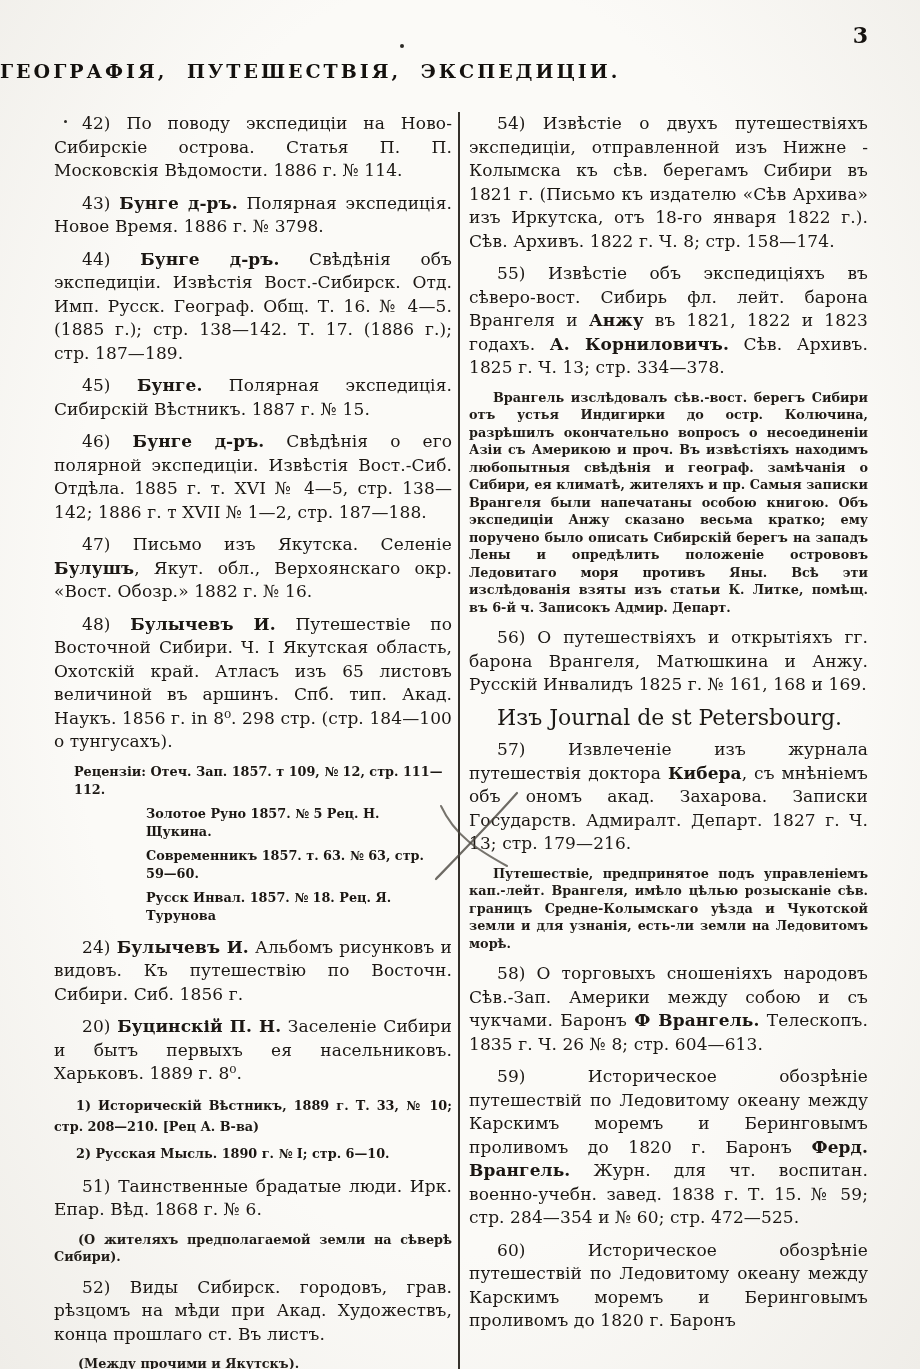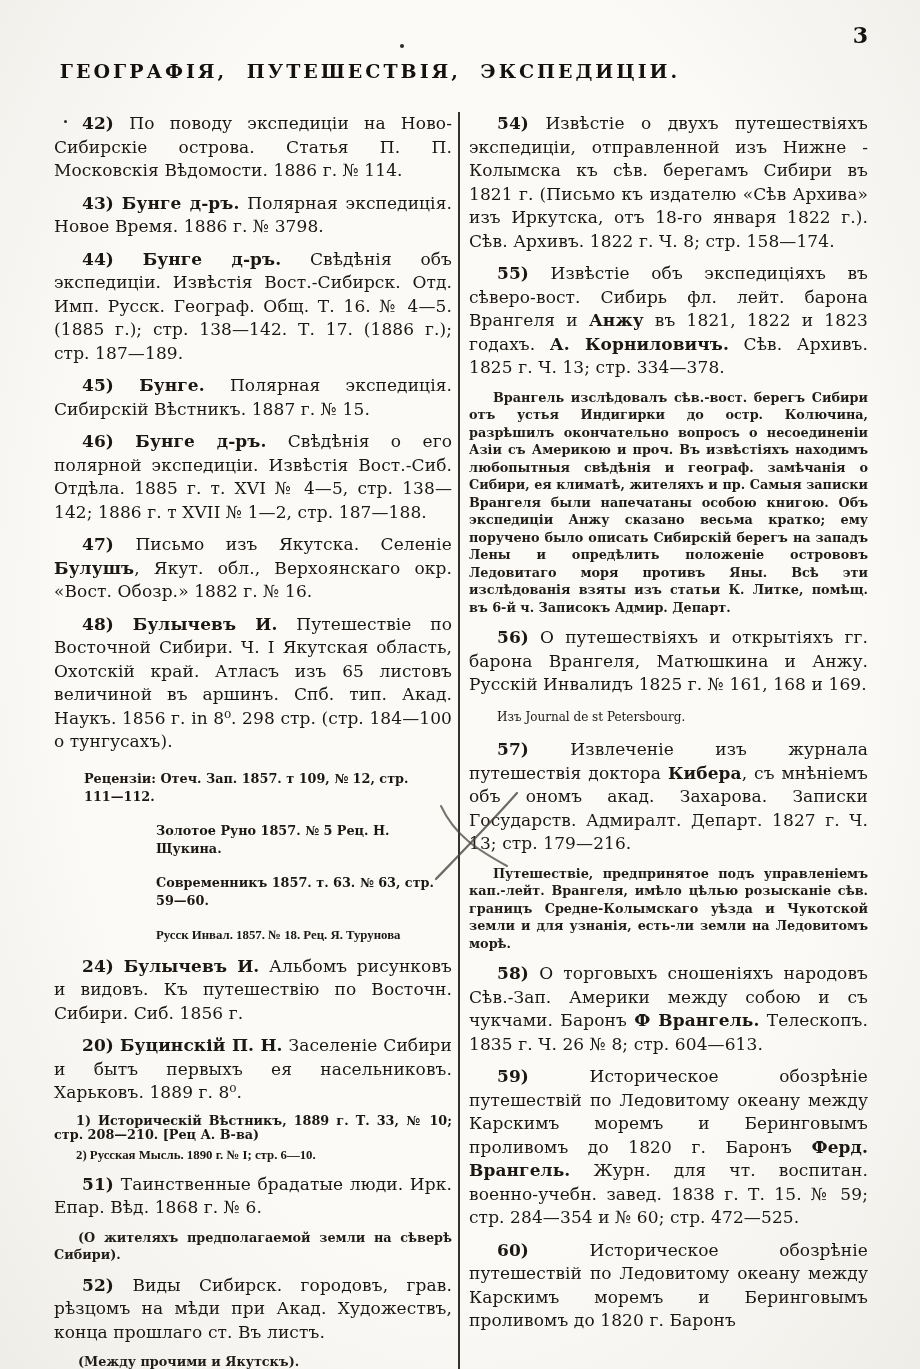--- a/index.html
+++ b/index.html
@@ -13,68 +13,68 @@
     overflow:hidden;
     font-family:"DejaVu Serif", serif;
     color:#1b1713;
   }
   .page-number{
     position:absolute;top:22px;right:52px;
     font-size:22px;font-weight:bold;color:#15120f;
   }
   .doc-title{
     position:absolute;top:60px;left:0;width:740px;
-    text-align:center;
+    text-align:left;
     font-size:19px;font-weight:bold;
     letter-spacing:3px;word-spacing:10px;
     color:#14110e;
   }
   .cols{
     position:absolute;top:112px;left:54px;width:814px;
     display:flex;align-items:stretch;
   }
   .col{box-sizing:border-box;}
   .col-left{width:404px;padding-right:6px;}
   .col-divider{width:2px;background:#35312b;}
   .col-right{width:408px;padding-left:9px;}
   p.entry{
     margin:0 0 9px 0;
     font-size:17px;line-height:23.5px;
     text-align:justify;text-indent:28px;
     letter-spacing:.1px;
   }
   p.plain{
     margin:4px 0 9px 0;
-    font-size:12px;line-height:23.5px;
+    font-size:22px;line-height:23.5px;
     text-indent:28px;
   }
   p.note{
     margin:0 0 10px 0;
     font-size:12.8px;line-height:17.5px;
     font-weight:bold;
     text-align:justify;text-indent:24px;
     color:#201c17;
   }
   p.note2{
     margin:0 0 6px 0;
-    font-size:12.8px;line-height:14px;
+    font-size:12.8px;line-height:21px;
     font-weight:bold;
     text-align:justify;text-indent:22px;
   }
   p.rev-first,p.rev-cont{
-    margin:16px;
+    margin:6px;
     font-size:12.8px;line-height:18px;
     font-weight:bold;
     text-align:left;
   }
   p.rev-first{padding-left:14px;}
   p.rev-cont{padding-left:86px;}
-  .mb{margin-bottom:11px !important;font-family:Liberation Serif, serif;}
+  .mb{margin-bottom:11px !important;}
   .bd{font-weight:bold;}
-  .num{font-weight:bold;}
+  .num{font-weight:normal;}
   .pencil{position:absolute;top:0;left:0;pointer-events:none;}
   .speck{position:absolute;width:4px;height:4px;border-radius:50%;background:#2c2a26;}
 </style>
 </head>
 <body>
 
 <div class="page">
 
   <div class="page-number">3</div>
 

